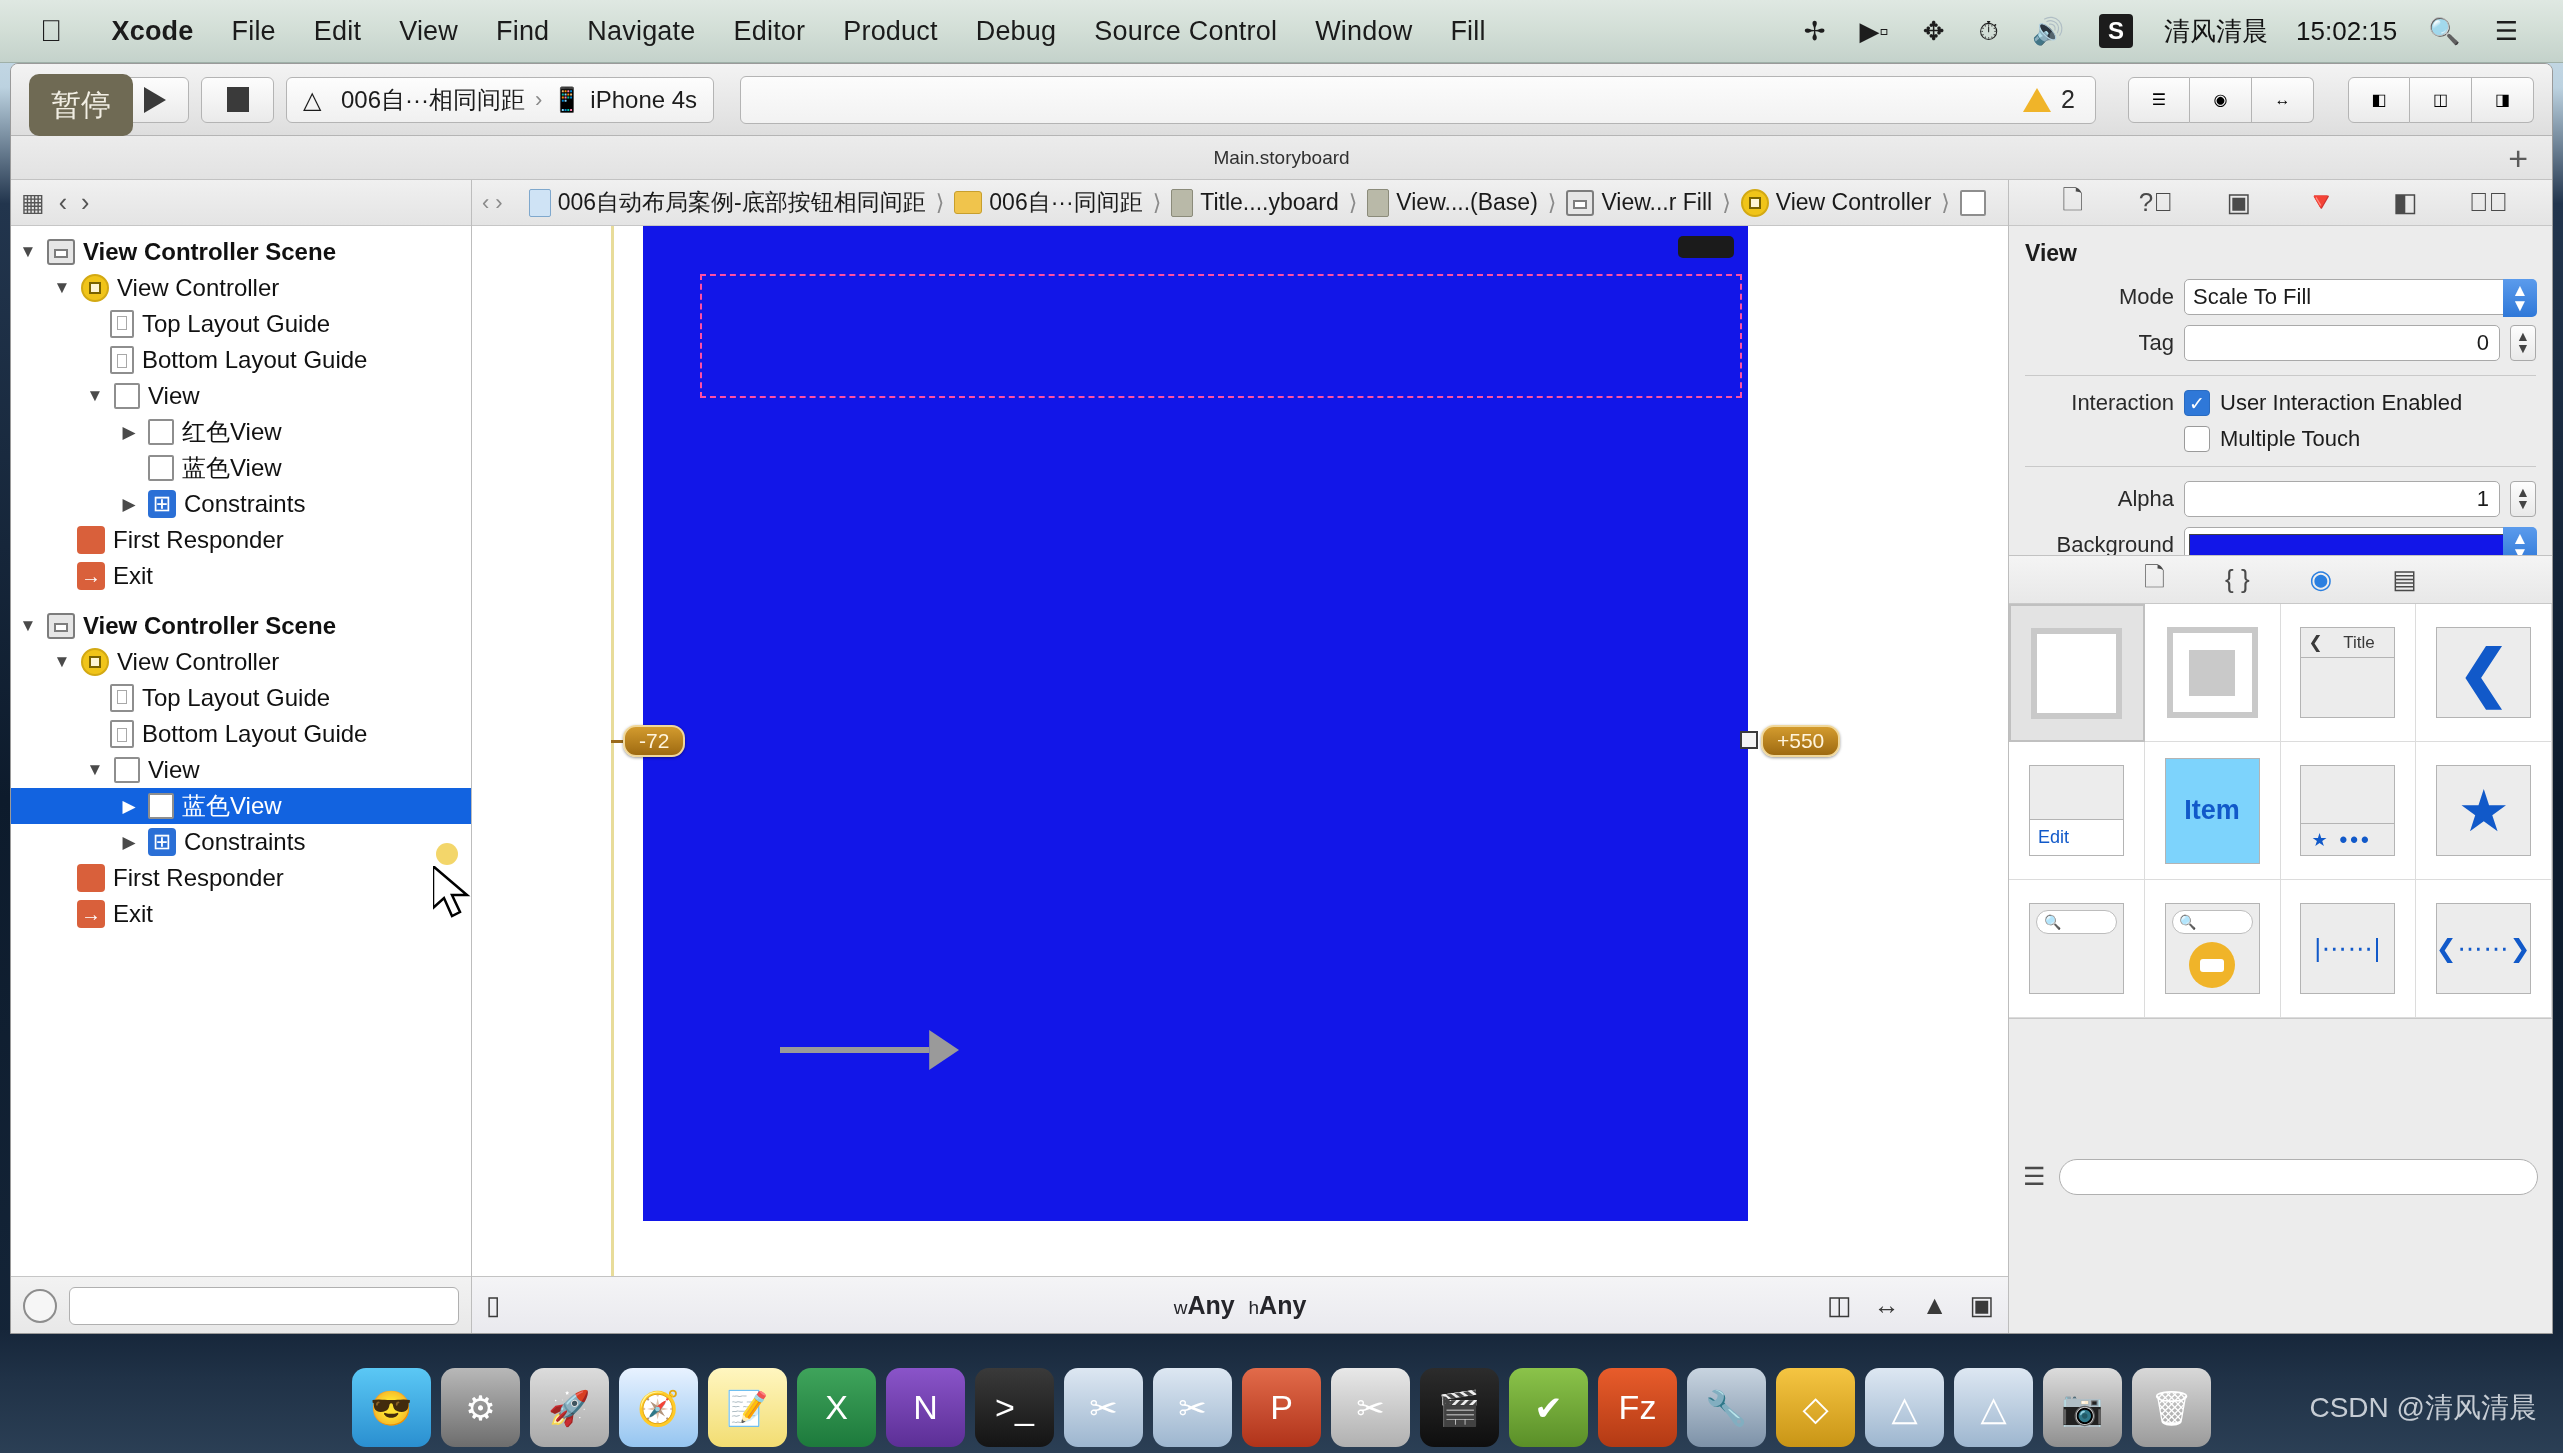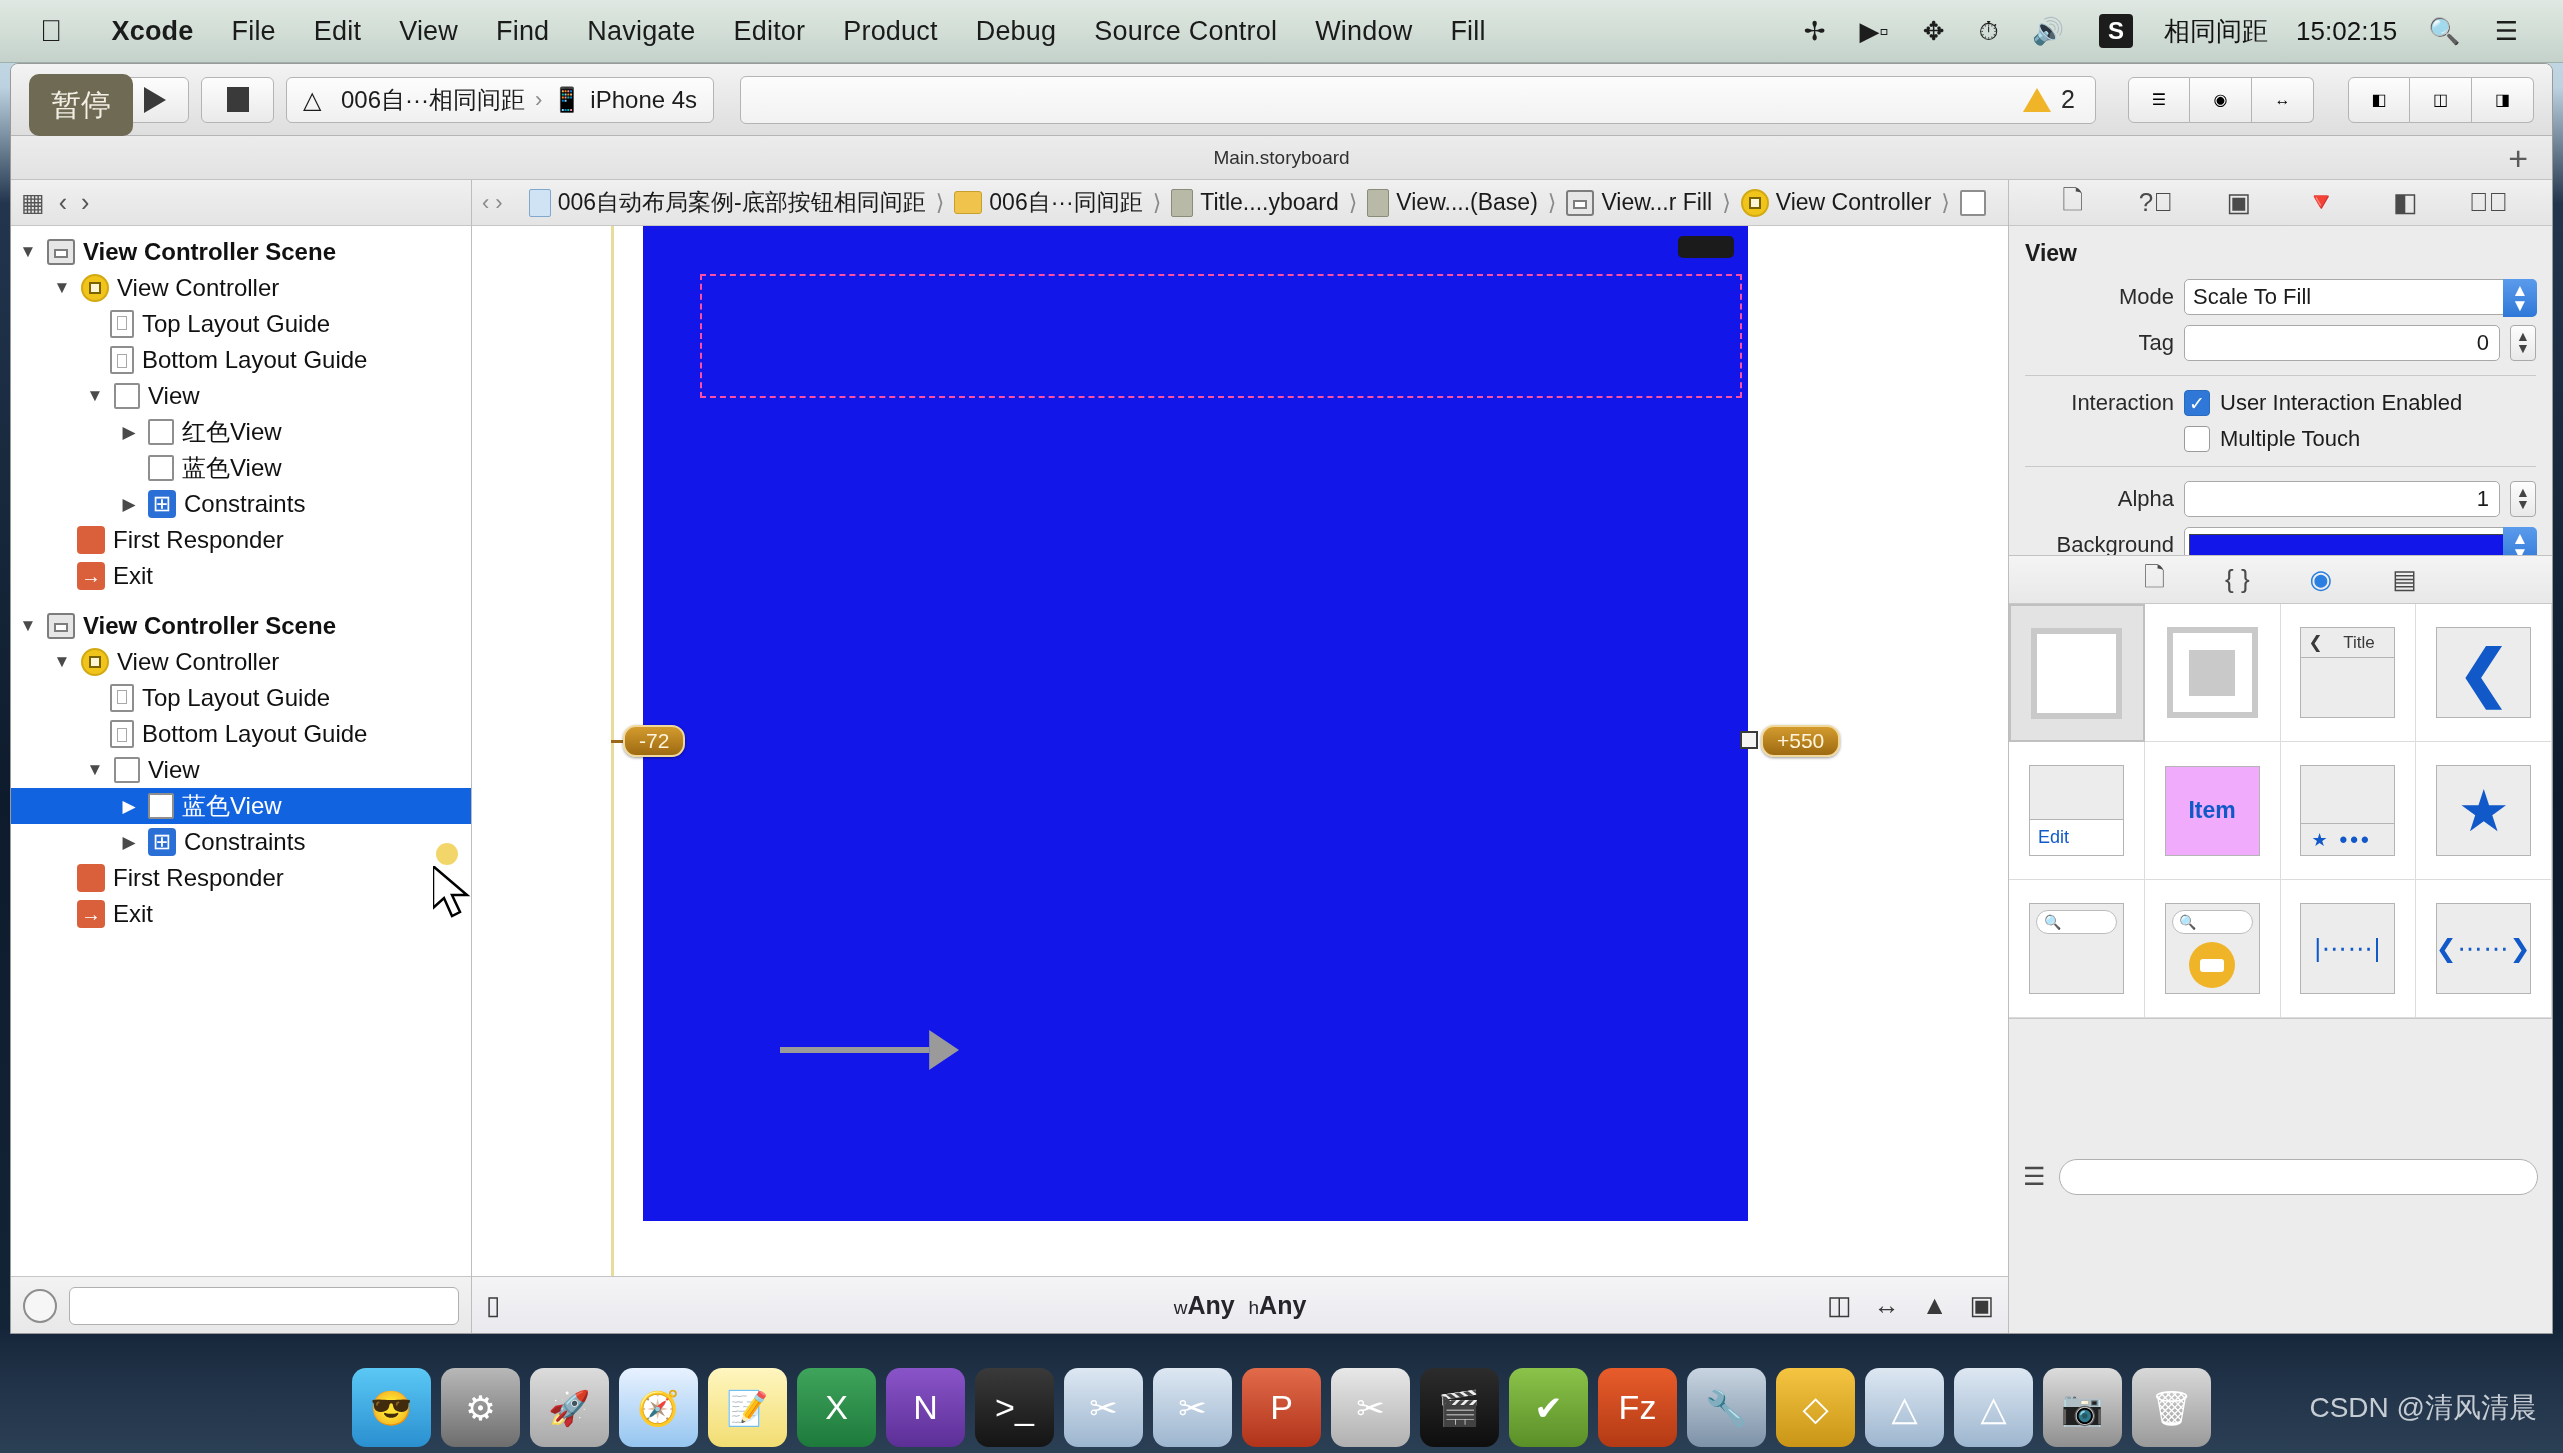--- a/index.html
+++ b/index.html
@@ -159,21 +159,21 @@
      align-items:center; justify-content:center; position:relative; }
   .cell.selcell { background:#e3e3e3; border:2px solid #c0c0c0; }
   .thumbA{width:91px;height:91px;border:6px solid #c9c9c9;background:#fff;}
   .thumbB{width:91px;height:91px;border:6px solid #c9c9c9;background:#fff;display:flex;align-items:center;justify-content:center;}
   .thumbB i{display:block;width:46px;height:46px;background:#c9c9c9;}
   .thumbC{width:95px;height:91px;border:1px solid #b4b4b4;background:#ececec;}
   .thumbC .tb{height:30px;border-bottom:1px solid #b4b4b4;display:flex;align-items:center;gap:8px;padding:0 7px;font-size:17px;color:#3a3a3a;}
   .bigchev{font-size:62px;color:#1159c9;font-weight:bold;line-height:1;}
   .thumbEdit{width:95px;height:91px;border:1px solid #b4b4b4;background:#ececec;display:flex;align-items:flex-end;}
   .thumbEdit .eb{width:100%;height:36px;background:#fff;border-top:1px solid #b4b4b4;font-size:18px;color:#1159c9;display:flex;align-items:center;padding-left:8px;}
-  .thumbItem{width:95px;height:90px;border:1px solid #b4b4b4;background:#f0abfc;display:flex;align-items:center;justify-content:center;font-size:23px;font-weight:bold;color:#1159c9;}
+  .thumbItem{width:95px;height:106px;border:1px solid #b4b4b4;background:#7dd3fc;display:flex;align-items:center;justify-content:center;font-size:27px;font-weight:bold;color:#1159c9;}
   .thumbTab{width:95px;height:91px;border:1px solid #b4b4b4;background:#ececec;display:flex;flex-direction:column;justify-content:flex-end;}
   .thumbTab .tr2{height:32px;border-top:1px solid #b4b4b4;display:flex;align-items:center;gap:12px;padding:0 10px;color:#1159c9;font-size:18px;}
   .bigstar{font-size:58px;color:#1159c9;line-height:1;}
   .thumbSearch{width:95px;height:91px;border:1px solid #b4b4b4;background:#ececec;padding:6px;}
   .thumbSearch .sf{height:24px;background:#fff;border:1px solid #bdbdbd;border-radius:12px;font-size:14px;color:#999;padding-left:7px;display:flex;align-items:center;}
   .yellowdot{width:46px;height:46px;border-radius:50%;background:#f0b429;margin:8px auto 0;display:flex;align-items:center;justify-content:center;}
   .yellowdot i{width:24px;height:13px;background:#fff;border-radius:3px;display:block;}
   .thumbConst{width:95px;height:91px;border:1px solid #b4b4b4;background:#ececec;display:flex;align-items:center;justify-content:center;}
   .dots{letter-spacing:3px;color:#1159c9;font-size:22px;font-weight:bold;}
   #libfilter { flex:1; background:#ececec; border-top:1px solid #c8c8c8; display:flex; align-items:center; padding:0 14px; gap:14px; }
@@ -210,21 +210,21 @@
   <div class="mi">Fill</div>
   <div class="right">
     <div class="ic">✢</div>
     <div class="ic">▶▫</div>
     <div class="ic">✥</div>
     <div class="ic">⏱</div>
     <div class="ic">🔊</div>
     <div class="ic">
       <span class="sogou-badge">S</span>
     </div>
-    <div class="clocktext">相同间距</div>
+    <div class="clocktext">清风清晨</div>
     <div class="clocktext">15:02:15</div>
     <div class="ic">🔍</div>
     <div class="ic">☰</div>
   </div>
 </div>
 
 <div id="xwin">
 
   <div id="toolbar">
     <div id="pause-tip">暂停</div>

